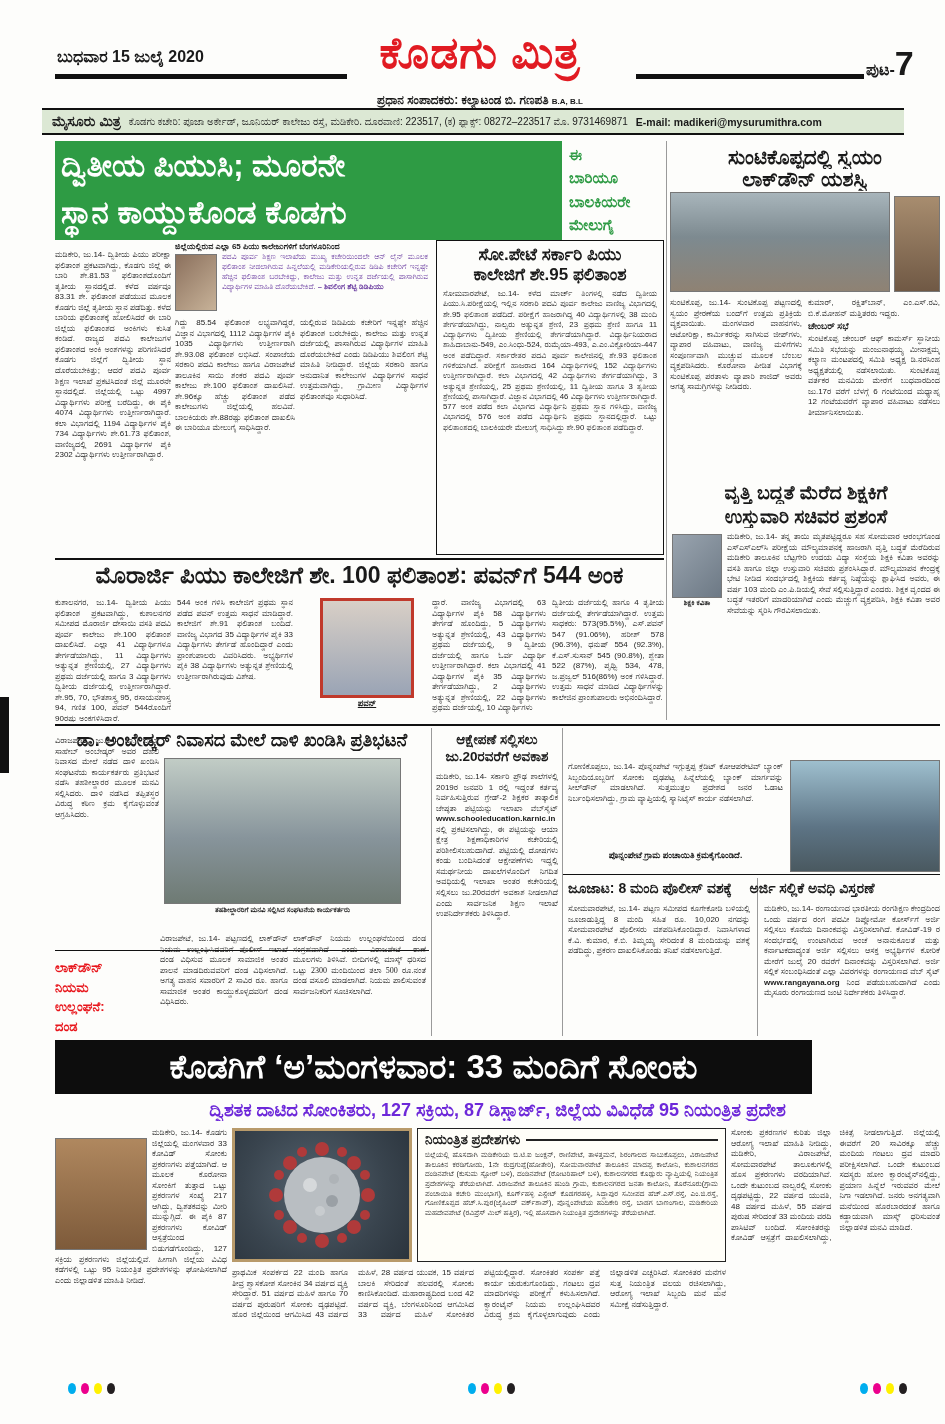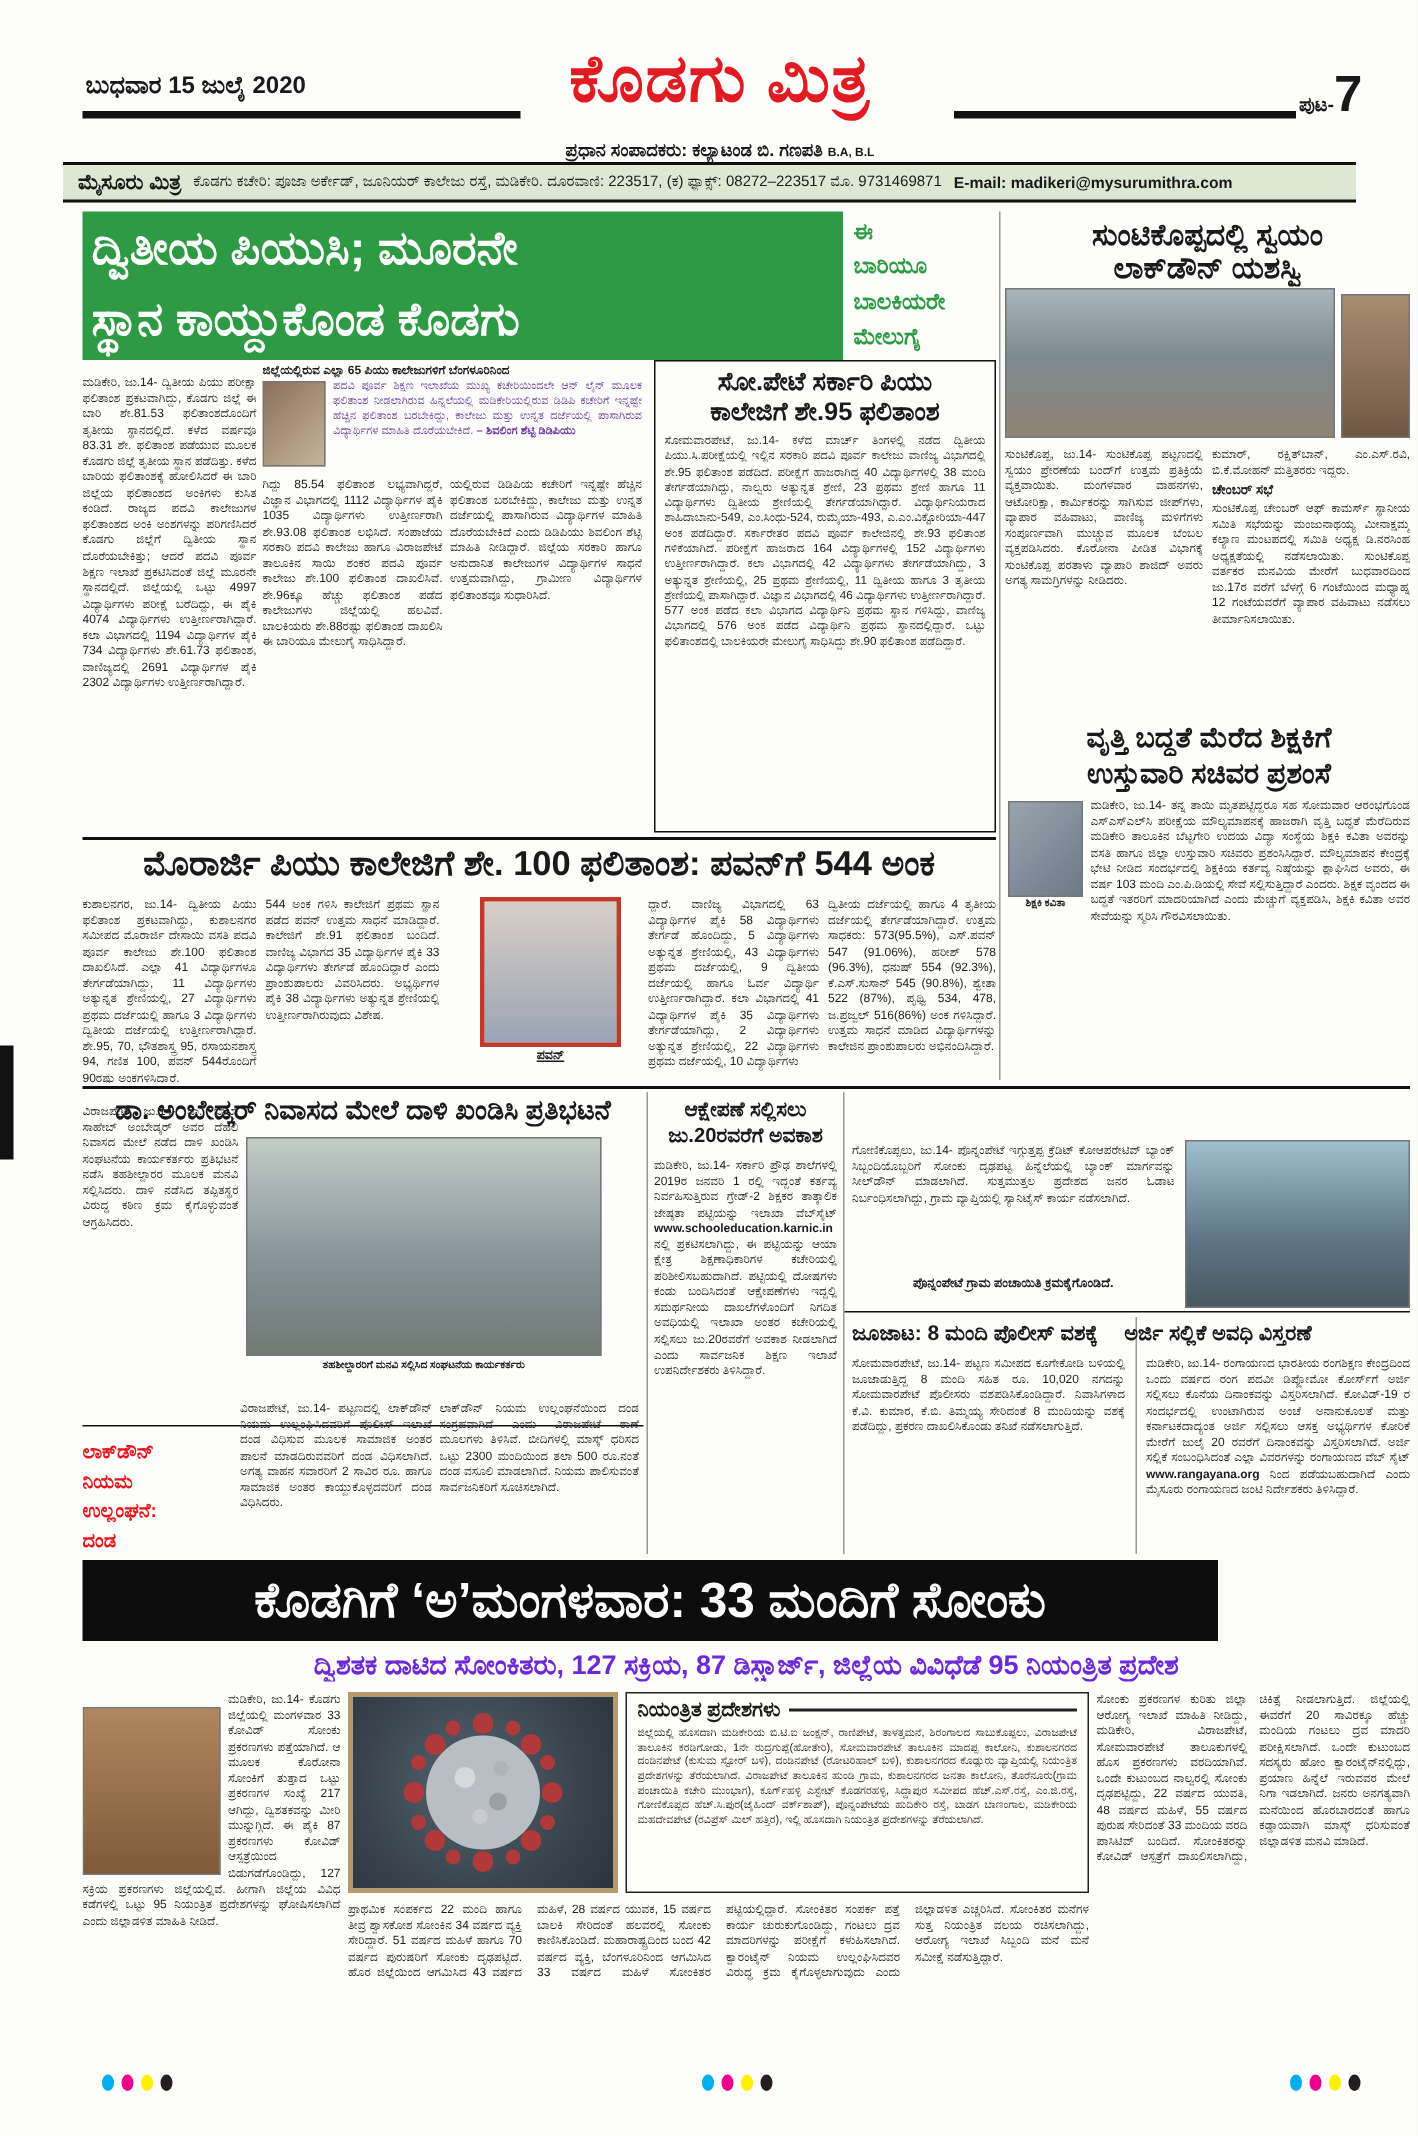--- a/index.html
+++ b/index.html
@@ -10,21 +10,21 @@
   .bold{font-weight:bold;}
   .center{text-align:center;}
   .nowrap{white-space:nowrap;}
   .hrule{position:absolute;background:#111;}
   .vrule{position:absolute;background:#9a9a9a;width:1px;}
   .photo{position:absolute;box-shadow:0 0 0 1px #777 inset;}
   .caption{font-size:7px;font-weight:bold;text-align:center;overflow:hidden;}
   
   .date{font-size:16px;font-weight:bold;}
   .masthead{font-size:44px;font-weight:bold;color:#e11b22;letter-spacing:1px;}
-  .pagelbl{font-size:13px;font-weight:bold;}
+  .pagelbl{font-size:16px;font-weight:bold;}
   .pagenum{font-size:34px;font-weight:bold;}
   .editor{font-size:12px;font-weight:bold;}
   .editor small{font-size:8px;font-weight:bold;}
   .strip{background:#dce8d4;border-top:2px solid #111;border-bottom:2px solid #111;
          display:flex;align-items:center;gap:8px;padding:0 10px;box-sizing:border-box;}
   .strip .oname{font-size:14px;font-weight:bold;white-space:nowrap;}
   .strip .oline{font-size:10px;white-space:nowrap;overflow:hidden;}
   .strip .omail{font-size:10.5px;font-weight:bold;white-space:nowrap;}
   
   .green-box{background:#2e9b44;color:#fff;font-weight:bold;font-size:31px;line-height:1.5;
@@ -140,21 +140,21 @@
   <div class="photo" style="left:164px;top:758px;width:237px;height:146px;background:linear-gradient(180deg,#c2cdc6 0%,#87949b 55%,#6e7a73 100%);"></div>
   <div class="abs caption" style="left:164px;top:906px;width:237px;height:22px;">ತಹಶೀಲ್ದಾರರಿಗೆ ಮನವಿ ಸಲ್ಲಿಸಿದ ಸಂಘಟನೆಯ ಕಾರ್ಯಕರ್ತರು</div>
   <div class="hrule" style="left:55px;top:950px;width:374px;height:1px;"></div>
   <div class="abs red-sub" style="left:55px;top:958px;width:100px;height:78px;">
     <div>ಲಾಕ್‌ಡೌನ್</div>
     <div>ನಿಯಮ</div>
     <div>ಉಲ್ಲಂಘನೆ:</div>
     <div>ದಂಡ</div>
   </div>
   <div class="abs body-text" style="left:160px;top:934px;width:128px;height:102px;">ವಿರಾಜಪೇಟೆ, ಜು.14- ಪಟ್ಟಣದಲ್ಲಿ ಲಾಕ್‌ಡೌನ್ ನಿಯಮ ಉಲ್ಲಂಘಿಸಿದವರಿಗೆ ಪೊಲೀಸ್ ಇಲಾಖೆ ದಂಡ ವಿಧಿಸುವ ಮೂಲಕ ಸಾಮಾಜಿಕ ಅಂತರ ಪಾಲನೆ ಮಾಡದಿರುವವರಿಗೆ ದಂಡ ವಿಧಿಸಲಾಗಿದೆ. ಅಗತ್ಯ ವಾಹನ ಸವಾರರಿಗೆ 2 ಸಾವಿರ ರೂ. ಹಾಗೂ ಸಾಮಾಜಿಕ ಅಂತರ ಕಾಯ್ದುಕೊಳ್ಳದವರಿಗೆ ದಂಡ ವಿಧಿಸಿದರು.</div>
-  <div class="abs body-text" style="left:293px;top:934px;width:133px;height:102px;">ಲಾಕ್‌ಡೌನ್ ನಿಯಮ ಉಲ್ಲಂಘನೆಯಿಂದ ದಂಡ ಸಂಗ್ರಹವಾಗಿದೆ ಎಂದು ವಿರಾಜಪೇಟೆ ಠಾಣೆ ಮೂಲಗಳು ತಿಳಿಸಿವೆ. ಬೀದಿಗಳಲ್ಲಿ ಮಾಸ್ಕ್ ಧರಿಸದ ಒಟ್ಟು 2300 ಮಂದಿಯಿಂದ ತಲಾ 500 ರೂ.ನಂತೆ ದಂಡ ವಸೂಲಿ ಮಾಡಲಾಗಿದೆ. ನಿಯಮ ಪಾಲಿಸುವಂತೆ ಸಾರ್ವಜನಿಕರಿಗೆ ಸೂಚಿಸಲಾಗಿದೆ.</div>
+  <div class="abs body-text" style="left:293px;top:934px;width:133px;height:102px;font-family:Liberation Serif, serif;">ಲಾಕ್‌ಡೌನ್ ನಿಯಮ ಉಲ್ಲಂಘನೆಯಿಂದ ದಂಡ ಸಂಗ್ರಹವಾಗಿದೆ ಎಂದು ವಿರಾಜಪೇಟೆ ಠಾಣೆ ಮೂಲಗಳು ತಿಳಿಸಿವೆ. ಬೀದಿಗಳಲ್ಲಿ ಮಾಸ್ಕ್ ಧರಿಸದ ಒಟ್ಟು 2300 ಮಂದಿಯಿಂದ ತಲಾ 500 ರೂ.ನಂತೆ ದಂಡ ವಸೂಲಿ ಮಾಡಲಾಗಿದೆ. ನಿಯಮ ಪಾಲಿಸುವಂತೆ ಸಾರ್ವಜನಿಕರಿಗೆ ಸೂಚಿಸಲಾಗಿದೆ.</div>
 
   <div class="vrule" style="left:431px;top:728px;height:308px;"></div>
   <div class="abs h-black-sm center" style="left:436px;top:732px;width:122px;">
     <div>ಆಕ್ಷೇಪಣೆ ಸಲ್ಲಿಸಲು</div>
     <div>ಜು.20ರವರೆಗೆ ಅವಕಾಶ</div>
   </div>
   <div class="abs body-text" style="left:436px;top:772px;width:122px;height:262px;">
     <span>ಮಡಿಕೇರಿ, ಜು.14- ಸರ್ಕಾರಿ ಪ್ರೌಢ ಶಾಲೆಗಳಲ್ಲಿ 2019ರ ಜನವರಿ 1 ರಲ್ಲಿ ಇದ್ದಂತೆ ಕರ್ತವ್ಯ ನಿರ್ವಹಿಸುತ್ತಿರುವ ಗ್ರೇಡ್-2 ಶಿಕ್ಷಕರ ತಾತ್ಕಾಲಿಕ ಜೇಷ್ಠತಾ ಪಟ್ಟಿಯನ್ನು ಇಲಾಖಾ ವೆಬ್‌ಸೈಟ್</span>
     <span class="url">www.schooleducation.karnic.in</span>
     <span>ನಲ್ಲಿ ಪ್ರಕಟಿಸಲಾಗಿದ್ದು, ಈ ಪಟ್ಟಿಯನ್ನು ಆಯಾ ಕ್ಷೇತ್ರ ಶಿಕ್ಷಣಾಧಿಕಾರಿಗಳ ಕಚೇರಿಯಲ್ಲಿ ಪರಿಶೀಲಿಸಬಹುದಾಗಿದೆ. ಪಟ್ಟಿಯಲ್ಲಿ ದೋಷಗಳು ಕಂಡು ಬಂದಿಸಿದಂತೆ ಆಕ್ಷೇಪಣೆಗಳು ಇದ್ದಲ್ಲಿ ಸಮರ್ಥನೀಯ ದಾಖಲೆಗಳೊಂದಿಗೆ ನಿಗದಿತ ಅವಧಿಯಲ್ಲಿ ಇಲಾಖಾ ಅಂತರ ಕಚೇರಿಯಲ್ಲಿ ಸಲ್ಲಿಸಲು ಜು.20ರವರೆಗೆ ಅವಕಾಶ ನೀಡಲಾಗಿದೆ ಎಂದು ಸಾರ್ವಜನಿಕ ಶಿಕ್ಷಣ ಇಲಾಖೆ ಉಪನಿರ್ದೇಶಕರು ತಿಳಿಸಿದ್ದಾರೆ.</span>

